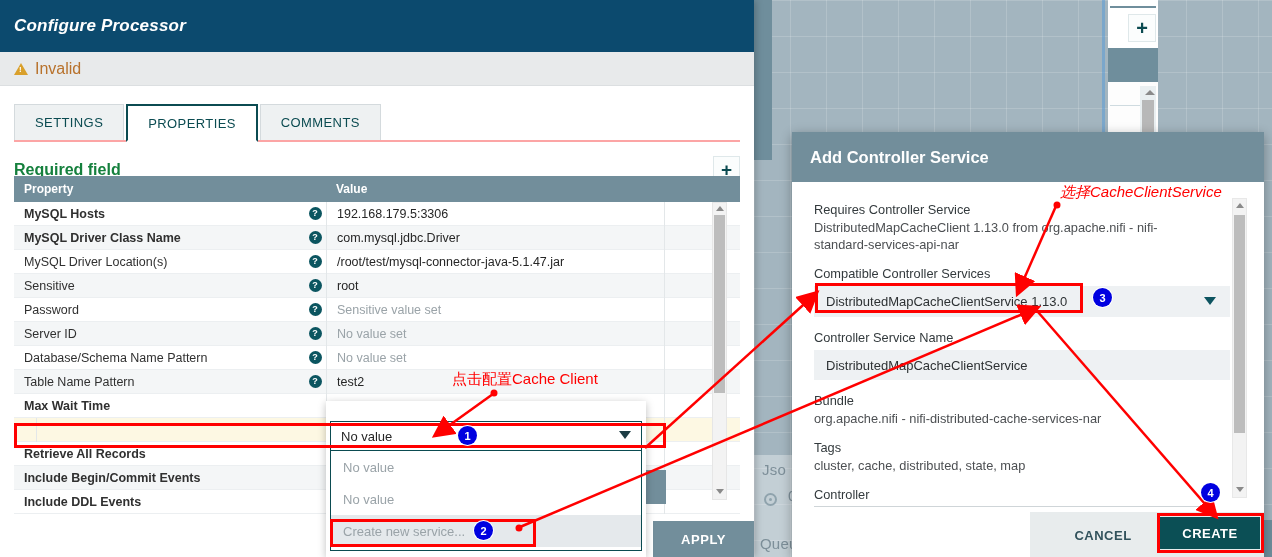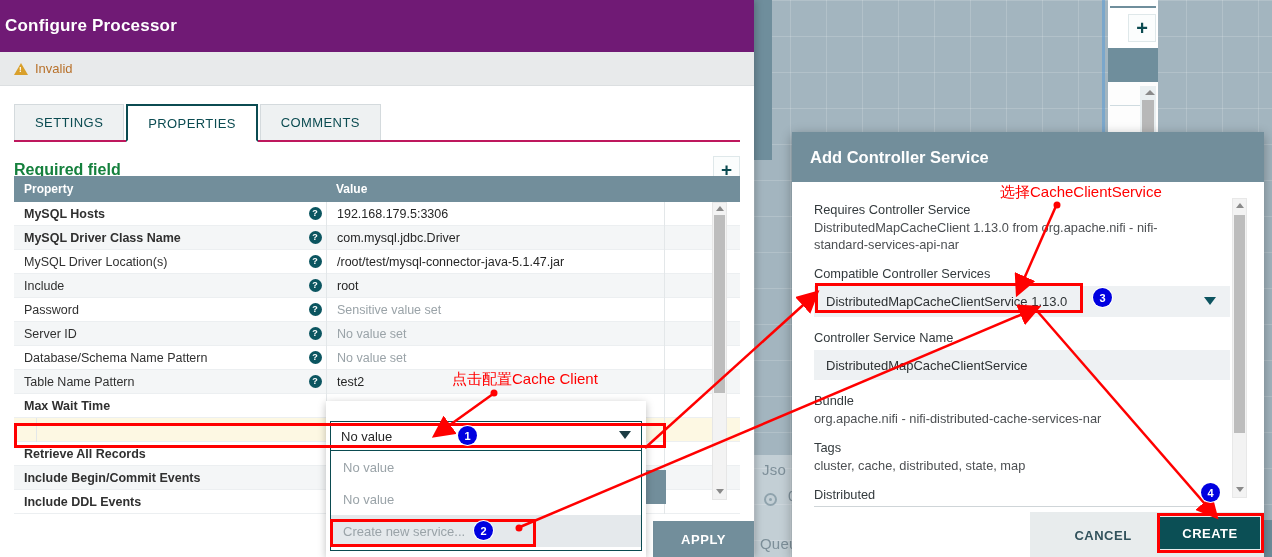--- a/index.html
+++ b/index.html
@@ -69,33 +69,33 @@
   }
   .bg-blue-edge { position:absolute; left:1102px; top:0; width:3px; height:133px; background:#5b9bd5; opacity:.55;}
 
   
   .cp-dialog {
     position: absolute; left: 0; top: 0; width: 754px; height: 557px;
     background: #ffffff;
     box-shadow: 2px 0 7px rgba(0,0,0,0.22);
   }
   .cp-header {
-    height: 52px; background: #701a75; color:#ffffff;
-    display:flex; align-items:center; padding-left: 5px;
+    height: 52px; background: #0c4a6e; color:#ffffff;
+    display:flex; align-items:center; padding-left: 14px; font-style: italic;
   }
   .cp-header-title { font-size: 17px; font-weight: bold; letter-spacing:.2px; }
   .cp-status {
     height: 34px; background:#e8eaeb; display:flex; align-items:center;
     padding-left: 14px; gap:7px; border-bottom:1px solid #dcdfe1;
   }
   .warn-tri { width:0;height:0;border-left:7px solid transparent;border-right:7px solid transparent;border-bottom:12px solid #d9a02b; position:relative; }
   .warn-tri:after{ content:"!"; position:absolute; left:-2px; top:2px; font-size:8px; font-weight:bold; color:#ffffff; }
-  .cp-status-txt { color:#b8722c; font-size:13px; }
-
-  .cp-tabs { display:flex; margin: 18px 0 0 14px; border-bottom: 2px solid #be185d; width: 726px; position:relative; }
+  .cp-status-txt { color:#b8722c; font-size:16px; }
+
+  .cp-tabs { display:flex; margin: 18px 0 0 14px; border-bottom: 2px solid #fca5a5; width: 726px; position:relative; }
   .cp-tab {
     padding: 10px 20px 9px 20px; font-size:13px; color:#0b4b51;
     background:#eef1f2; border:1px solid #d4dadd; border-bottom:none;
     margin-right: 2px; letter-spacing:.4px;
   }
   .cp-tab.active { background:#ffffff; border:2px solid #0b4b51; border-bottom:2px solid #ffffff; margin-bottom:-2px; }
 
   .cp-reqrow { display:flex; align-items:center; justify-content:space-between; padding: 14px 14px 10px 14px; }
   .cp-reqrow span { font-size:16px; color:#15803d; font-weight:bold; }
   .cp-add-btn {
@@ -275,21 +275,21 @@
           </div>
           <div class="trow">
             <div class="pname">MySQL Driver Location(s)</div>
             <div class="phelp">
               <div class="help-ic">?</div>
             </div>
             <div class="pval">/root/test/mysql-connector-java-5.1.47.jar</div>
             <div class="pend"></div>
           </div>
           <div class="trow">
-            <div class="pname">Include</div>
+            <div class="pname">Sensitive</div>
             <div class="phelp">
               <div class="help-ic">?</div>
             </div>
             <div class="pval">root</div>
             <div class="pend"></div>
           </div>
           <div class="trow">
             <div class="pname">Password</div>
             <div class="phelp">
               <div class="help-ic">?</div>
@@ -403,21 +403,21 @@
       <div class="acs-lbl">Bundle</div>
       <div class="acs-txt">org.apache.nifi - nifi-distributed-cache-services-nar</div>
 
       <div class="acs-gap"></div>
 
       <div class="acs-lbl">Tags</div>
       <div class="acs-txt">cluster, cache, distributed, state, map</div>
 
       <div class="acs-gap"></div>
 
-      <div class="acs-lbl">Distributed</div>
+      <div class="acs-lbl">Controller</div>
       <div class="acs-desc-line"></div>
     </div>
   </div>
 
   <div class="acs-sb"></div>
   <div class="acs-sb-thumb"></div>
   <div class="acs-sb-up"></div>
   <div class="acs-sb-dn"></div>
 
   <div class="acs-footer"></div>
@@ -439,21 +439,21 @@
     <line x1="520" y1="527" x2="1032" y2="310" stroke="#ff0000" stroke-width="2.5" marker-end="url(#ah)"></line>
     <circle cx="519" cy="528" r="3.5" fill="#ff0000"></circle>
 
     <line x1="1056" y1="206" x2="1020" y2="288" stroke="#ff0000" stroke-width="2.5" marker-end="url(#ah)"></line>
     <circle cx="1057" cy="205" r="3.5" fill="#ff0000"></circle>
 
     <line x1="1038" y1="312" x2="1212" y2="512" stroke="#ff0000" stroke-width="2.5" marker-end="url(#ah)"></line>
   </svg>
 
   <div class="ann-txt" style="left:452px; top:370px;">点击配置Cache Client</div>
-  <div class="ann-txt" style="left:1000px; top:183px;">选择CacheClientService</div>
+  <div class="ann-txt" style="left:1060px; top:183px;font-style:italic;">选择CacheClientService</div>
 
   <div class="ann-box" style="left:14px; top:423px; width:652px; height:25px;"></div>
   <div class="ann-box" style="left:330px; top:519px; width:206px; height:28px;"></div>
   <div class="ann-box" style="left:815px; top:283px; width:268px; height:30px;"></div>
   <div class="ann-box" style="left:1157px; top:513px; width:107px; height:40px;"></div>
 
   <div class="badge" style="left:458px; top:426px;">1</div>
   <div class="badge" style="left:474px; top:521px;">2</div>
   <div class="badge" style="left:1093px; top:288px;">3</div>
   <div class="badge" style="left:1201px; top:483px;">4</div>

